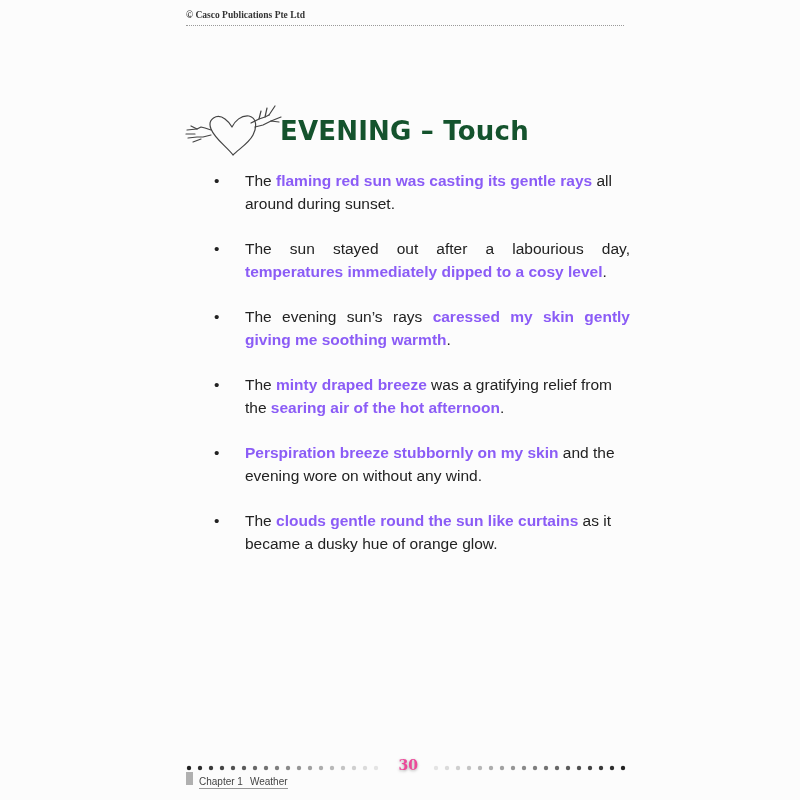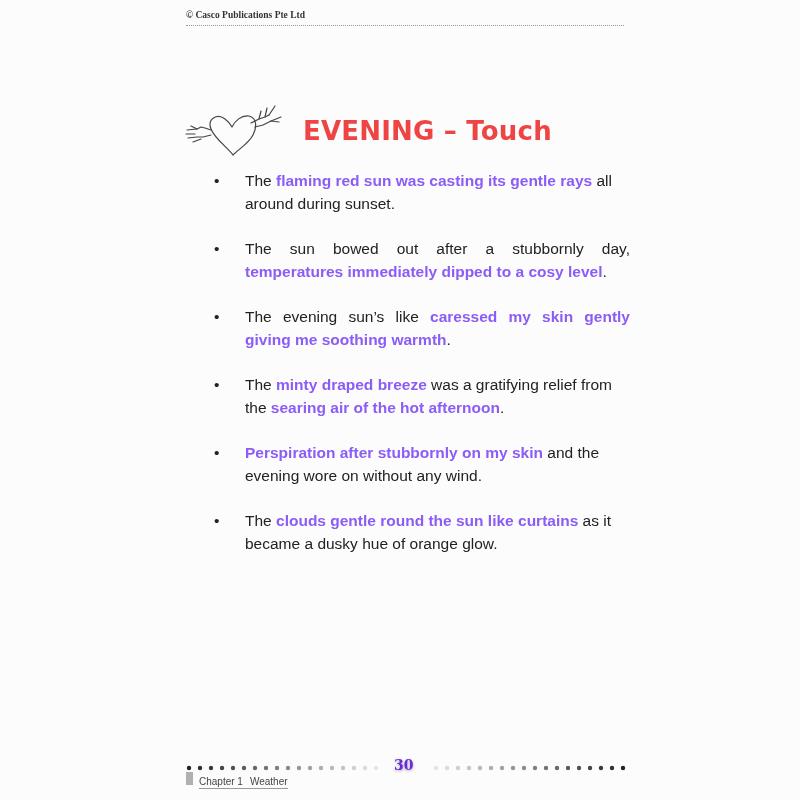--- a/index.html
+++ b/index.html
@@ -13,34 +13,34 @@
     font-family: "Liberation Serif", serif; font-weight: bold;
     font-size: 9.5px; color: #333;
   }
   .header-rule {
     position: absolute; left: 186px; top: 25px; width: 438px; height: 0;
     border-top: 1px dotted #9a9a9a;
   }
   .title-wrap { position: absolute; left: 183px; top: 103px; width: 420px; height: 56px; }
   .heart-art { position: absolute; left: 0; top: 0; width: 104px; height: 56px; }
   .title {
-    position: absolute; left: 120px; top: 13px;
+    position: absolute; left: 97px; top: 13px;
     font-family: "DejaVu Sans", sans-serif; font-weight: bold; font-size: 26px;
-    color: #ef4444; white-space: nowrap; letter-spacing: 0.2px;
+    color: #14532d; white-space: nowrap; letter-spacing: 0.2px;
   }
   .bullets { position: absolute; left: 210px; top: 170px; width: 420px; list-style: none; margin: 0; padding: 0; }
   .bullet { position: relative; padding-left: 35px; margin-bottom: 23px; font-size: 15.5px; line-height: 22.5px; color: #222; }
   .bullet .dot { position: absolute; left: 4px; top: 0; }
   .bullet .text { display: block; }
   .bullet.just .text { text-align: justify; text-align-last: left; }
   .bullet b { font-weight: bold; color: #8b5cf6; }
   .footer-dots { position: absolute; left: 186px; top: 764px; width: 440px; height: 8px; }
   .page-num {
-    position: absolute; left: 394px; top: 757px; width: 24px; text-align: left;
-    font-family: "DejaVu Serif", serif; font-weight: bold; font-size: 14px; color: #6d28d9;
+    position: absolute; left: 394px; top: 757px; width: 24px; text-align: right;
+    font-family: "DejaVu Serif", serif; font-weight: bold; font-size: 14px; color: #ec4899;
     text-shadow: 0 1px 3px rgba(0,0,0,0.35);
   }
   .chapter {
     position: absolute; left: 186px; top: 772px; height: 13px;
     font-size: 10px; color: #444; display: flex; align-items: center;
   }
   .chapter .tab { width: 7px; height: 13px; background: #b0b0b0; margin-right: 6px; }
   .chapter .label { border-bottom: 1px solid #999; padding-bottom: 0; line-height: 12px; margin-top: 8px; }
   .chapter .sp { display: inline-block; width: 7px; }
 </style>
@@ -70,33 +70,33 @@
   <div class="title">EVENING – Touch</div>
 </div>
 
 <ul class="bullets">
   <li class="bullet">
     <span class="dot">•</span>
     <span class="text"><span>The </span><b>flaming red sun was casting its gentle rays</b><span> all around during sunset.</span></span>
   </li>
   <li class="bullet just">
     <span class="dot">•</span>
-    <span class="text"><span>The sun bowed out after a stubbornly day, </span><b>temperatures immediately dipped to a cosy level</b><span>.</span></span>
+    <span class="text"><span>The sun stayed out after a labourious day, </span><b>temperatures immediately dipped to a cosy level</b><span>.</span></span>
   </li>
   <li class="bullet just">
     <span class="dot">•</span>
-    <span class="text"><span>The evening sun’s like </span><b>caressed my skin gently giving me soothing warmth</b><span>.</span></span>
+    <span class="text"><span>The evening sun’s rays </span><b>caressed my skin gently giving me soothing warmth</b><span>.</span></span>
   </li>
   <li class="bullet">
     <span class="dot">•</span>
     <span class="text"><span>The </span><b>minty draped breeze</b><span> was a gratifying relief from the </span><b>searing air of the hot afternoon</b><span>.</span></span>
   </li>
   <li class="bullet">
     <span class="dot">•</span>
-    <span class="text"><b>Perspiration after stubbornly on my skin</b><span> and the evening wore on without any wind.</span></span>
+    <span class="text"><b>Perspiration breeze stubbornly on my skin</b><span> and the evening wore on without any wind.</span></span>
   </li>
   <li class="bullet">
     <span class="dot">•</span>
     <span class="text"><span>The </span><b>clouds gentle round the sun like curtains</b><span> as it became a dusky hue of orange glow.</span></span>
   </li>
 </ul>
 
 <svg class="footer-dots" viewBox="0 0 440 8">
   <g>
     <circle cx="3" cy="4" r="2.2" fill="#222"></circle>

